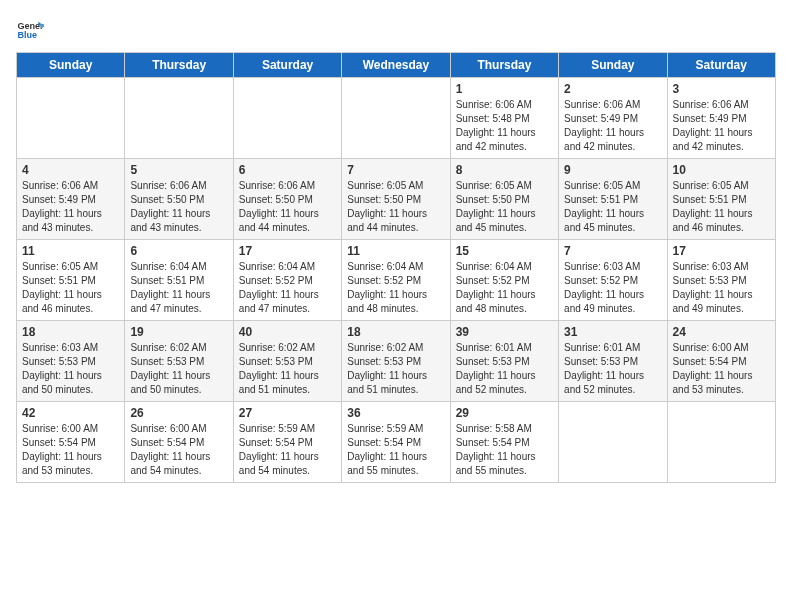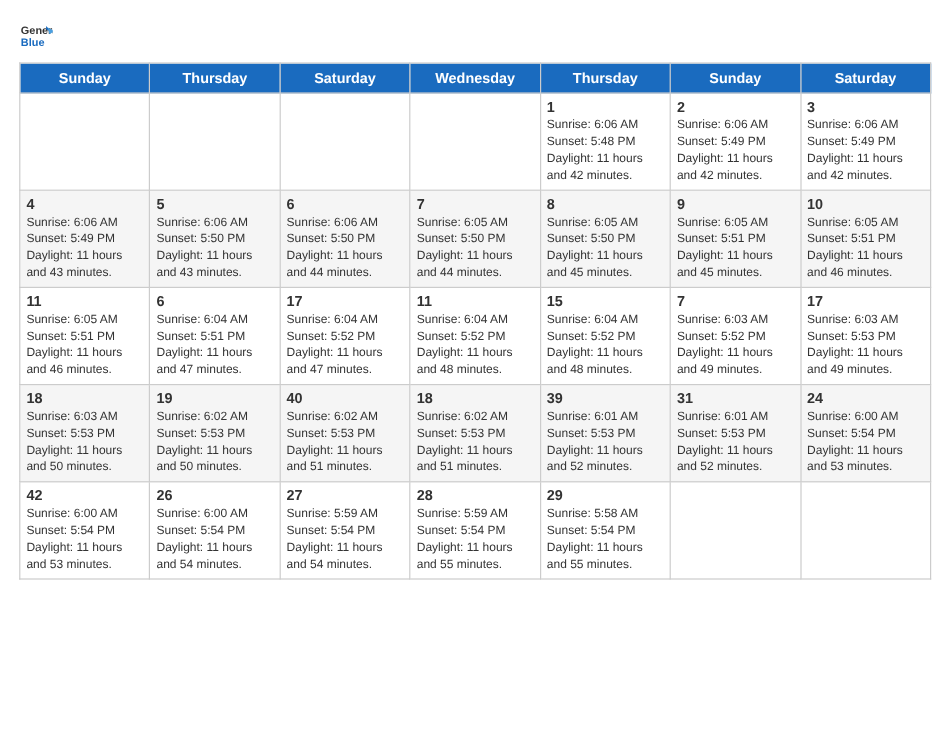--- a/index.html
+++ b/index.html
@@ -230,21 +230,21 @@
         </td>
         <td>
           <span class="day-number">26</span>
           <div class="day-info">Sunrise: 6:00 AM<br>Sunset: 5:54 PM<br>Daylight: 11 hours and 54 minutes.</div>
         </td>
         <td>
           <span class="day-number">27</span>
           <div class="day-info">Sunrise: 5:59 AM<br>Sunset: 5:54 PM<br>Daylight: 11 hours and 54 minutes.</div>
         </td>
         <td>
-          <span class="day-number">28</span>
+          <span class="day-number">36</span>
           <div class="day-info">Sunrise: 5:59 AM<br>Sunset: 5:54 PM<br>Daylight: 11 hours and 55 minutes.</div>
         </td>
         <td>
           <span class="day-number">29</span>
           <div class="day-info">Sunrise: 5:58 AM<br>Sunset: 5:54 PM<br>Daylight: 11 hours and 55 minutes.</div>
         </td>
         <td class="empty-cell"></td>
         <td class="empty-cell"></td>
       </tr>
     </tbody>

